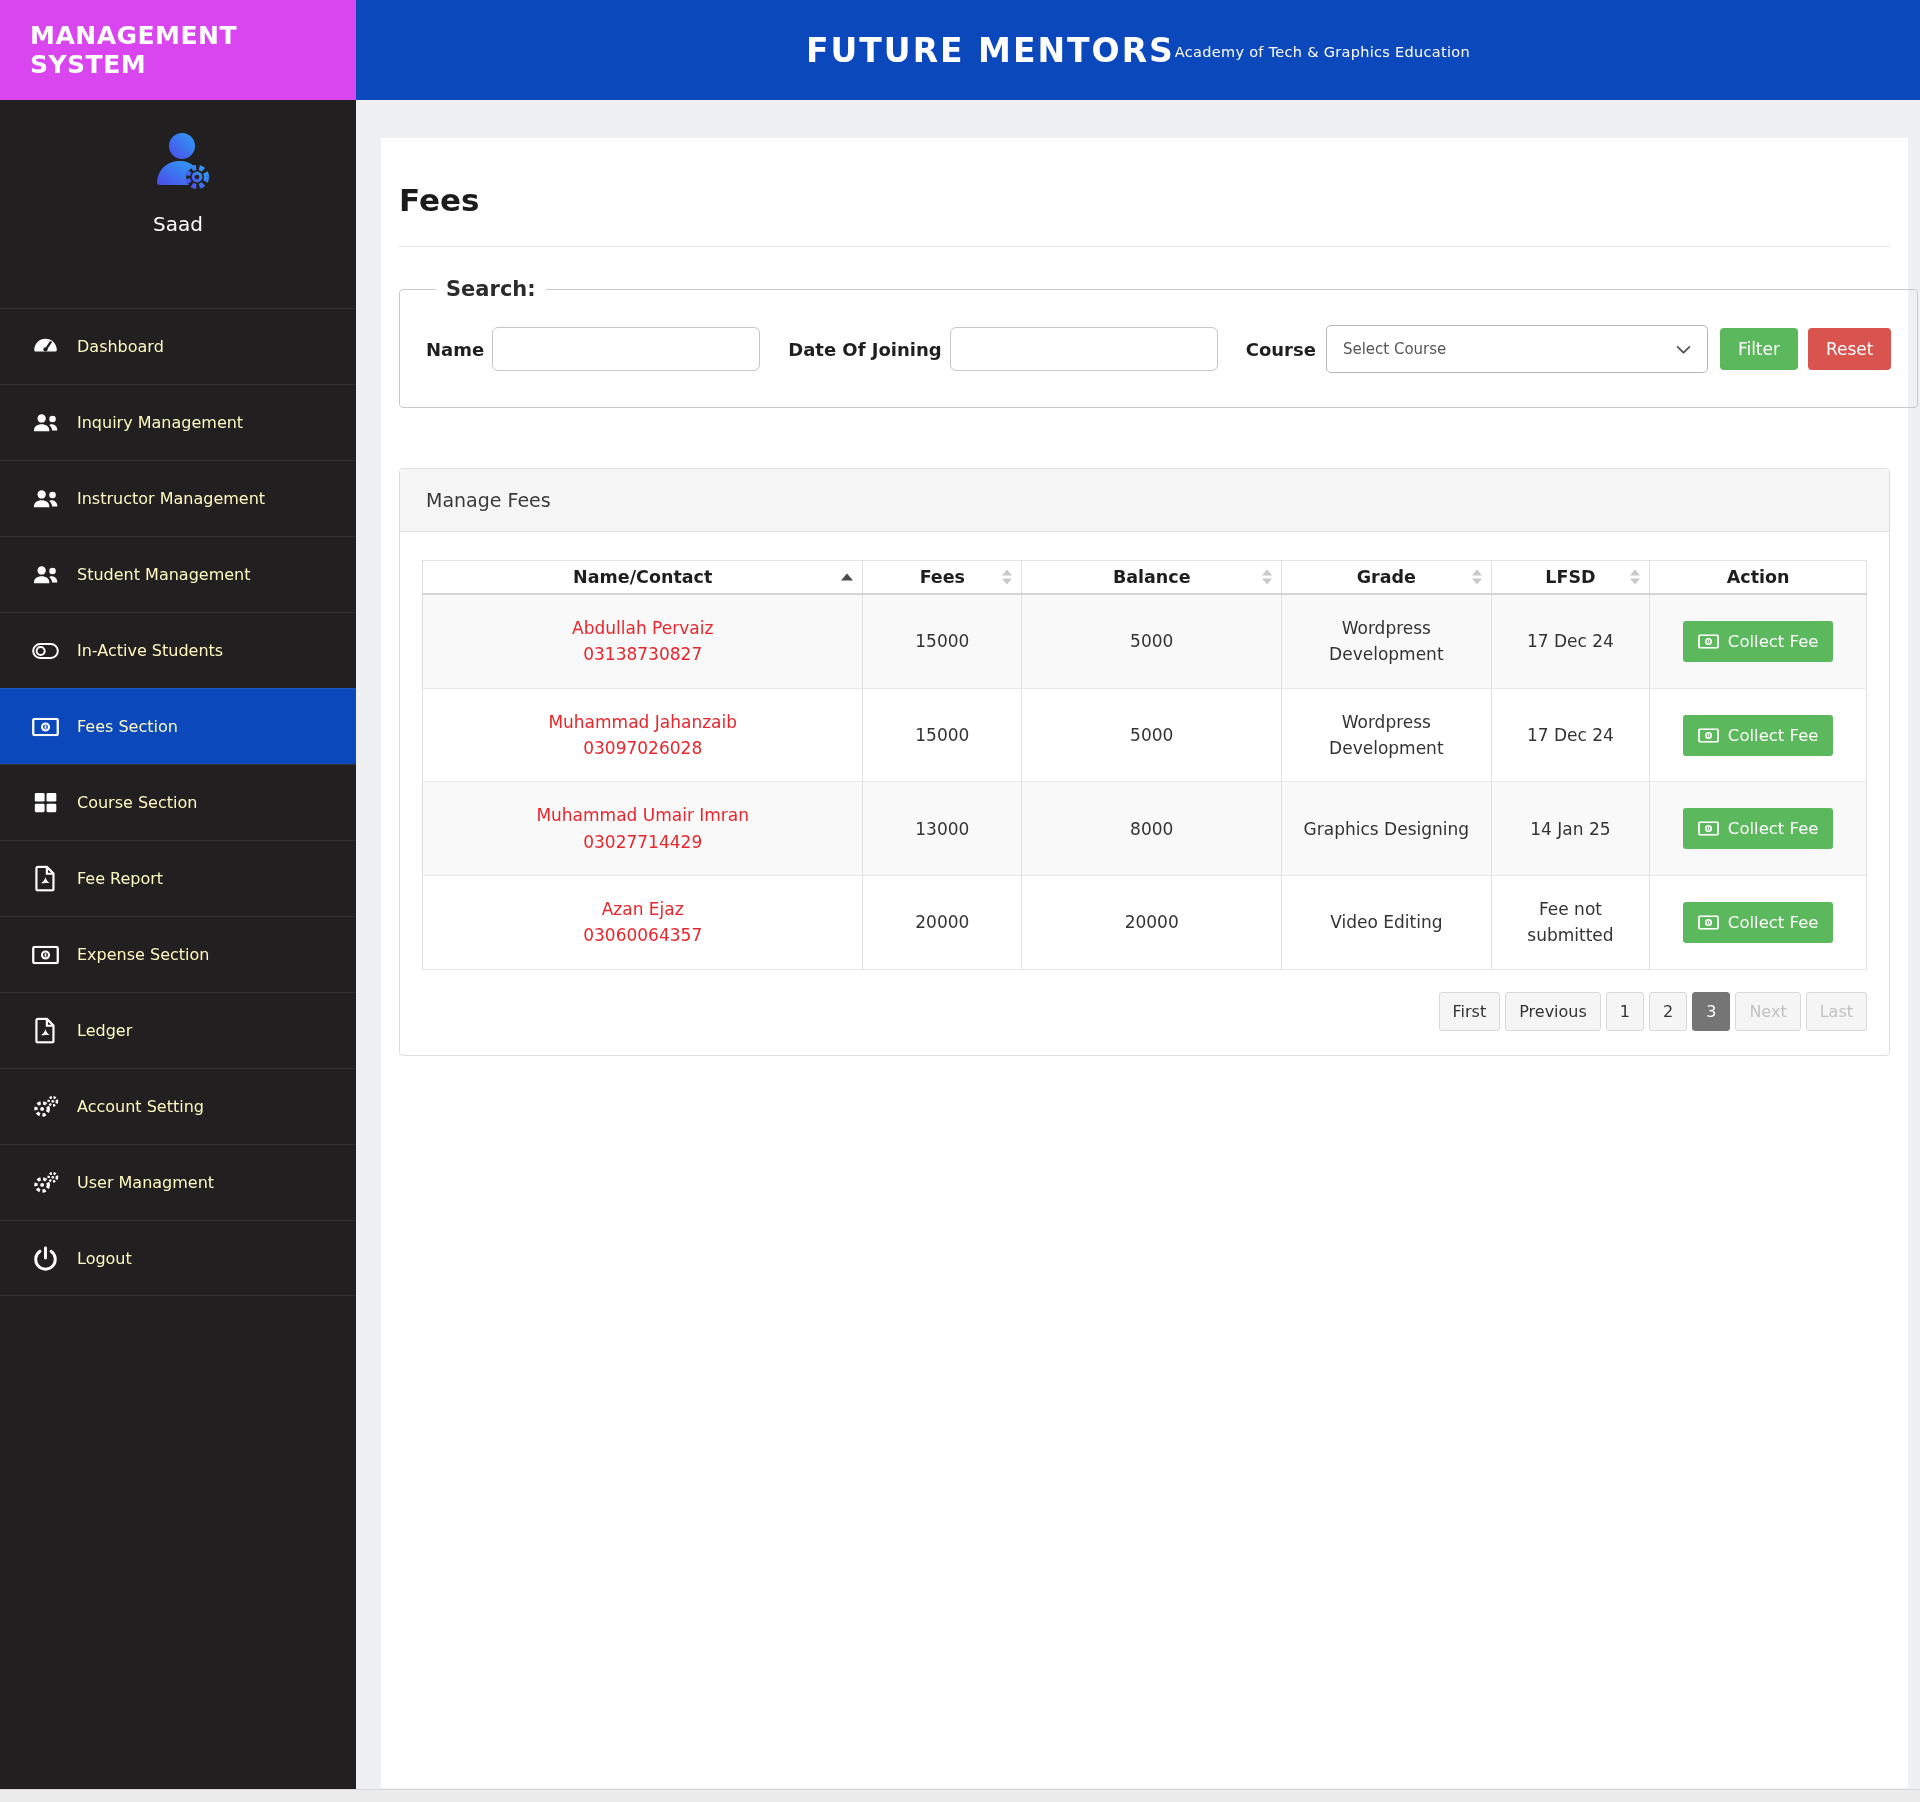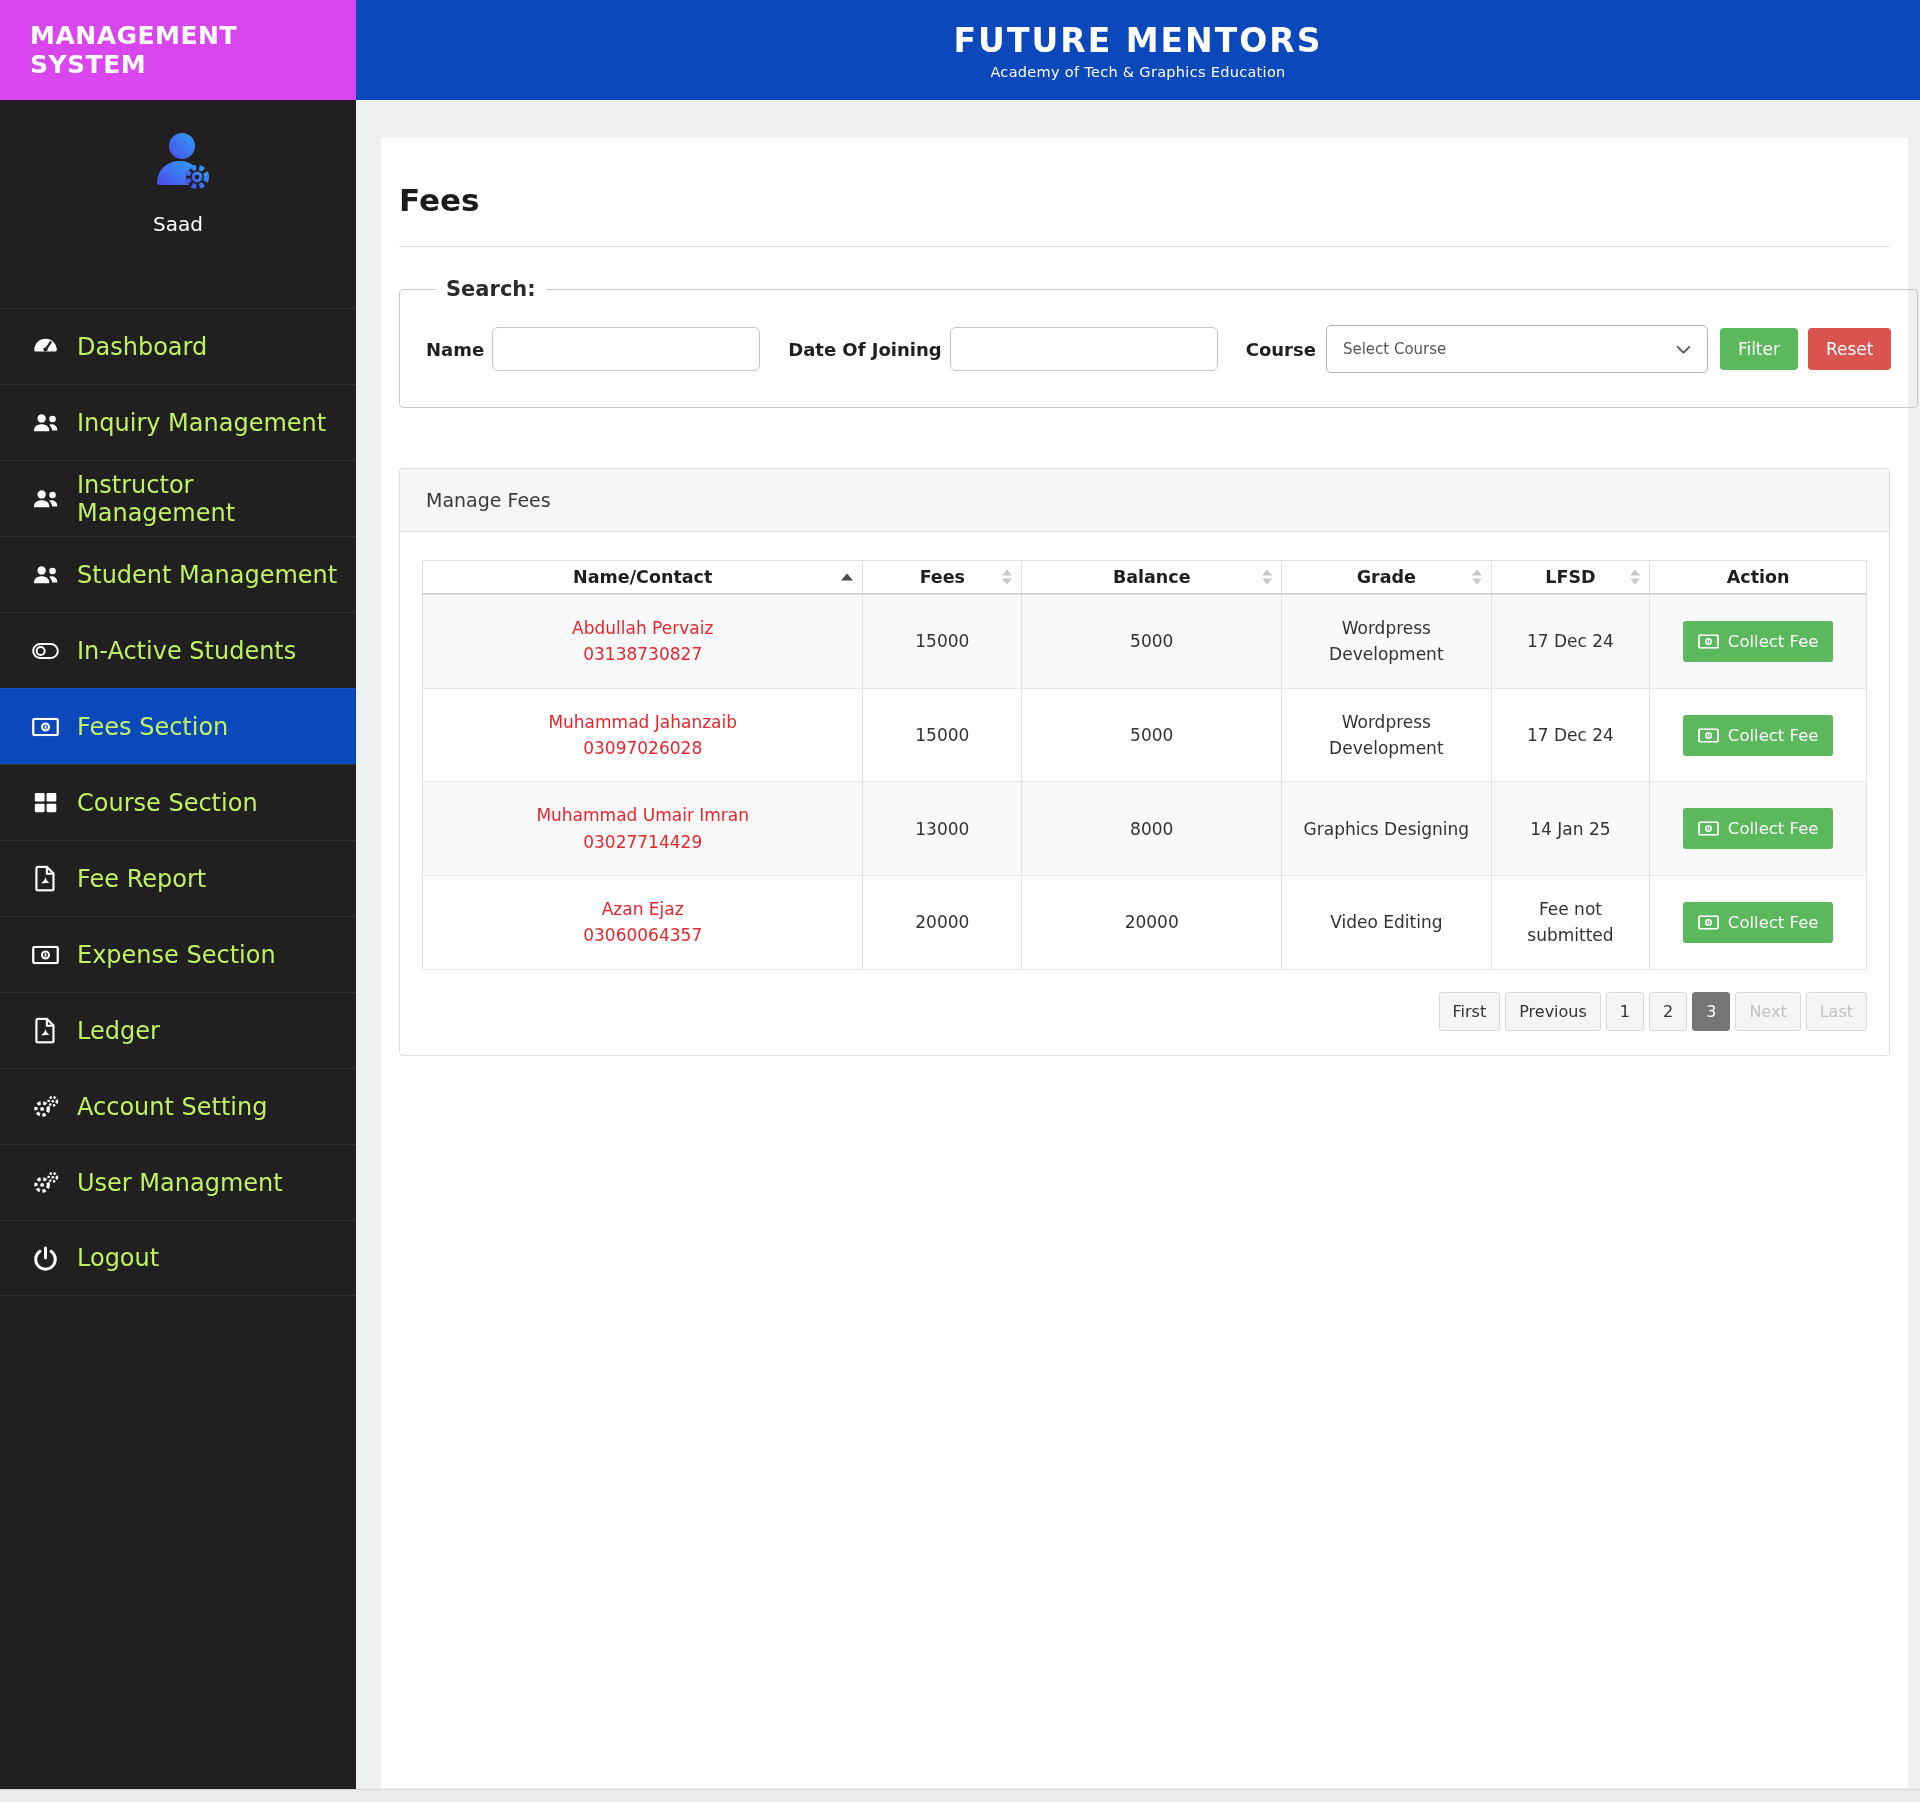--- a/index.html
+++ b/index.html
@@ -24,31 +24,31 @@
   }
   .sidebar-header span {
     color:#fff; font-size:25px; font-weight:bold; letter-spacing:.5px;
   }
   .profile { text-align:center; padding:26px 0 0; height:208px; }
   .profile .avatar { width:72px; height:72px; margin:0 auto; }
   .profile-name { color:#fff; font-size:20px; margin-top:14px; }
   .nav-item {
     display:flex; align-items:center; height:76px; padding-left:30px;
     border-top:1px solid rgba(255,255,255,.08);
-    color:#bef264; font-size:24px; cursor:pointer;
+    color:#fef9c3; font-size:16px; cursor:pointer;
   }
   .nav-item:last-child { border-bottom:1px solid rgba(255,255,255,.08); }
   .nav-item.active { background:#0b48bb; }
   .nav-icon { width:30px; height:30px; margin-right:17px; display:flex; align-items:center; justify-content:center; color:#fff; flex:0 0 30px; }
   .nav-icon svg { width:27px; height:27px; }
 
   
   .topbar {
     position:absolute; left:356px; top:0; right:0; height:100px;
-    background:#0b48bb; display:flex; flex-direction:column;
+    background:#0b48bb; display:flex; flex-direction:row;
     align-items:center; justify-content:center; color:#fff;
   }
   .brand { font-size:33px; font-weight:800; letter-spacing:2px; }
   .tagline { font-size:14.5px; margin-top:4px; letter-spacing:.3px; font-weight:400; }
 
   
   .main {
     position:absolute; left:356px; top:100px; right:0; bottom:0;
     padding:38px 12px 14px 25px;
   }

